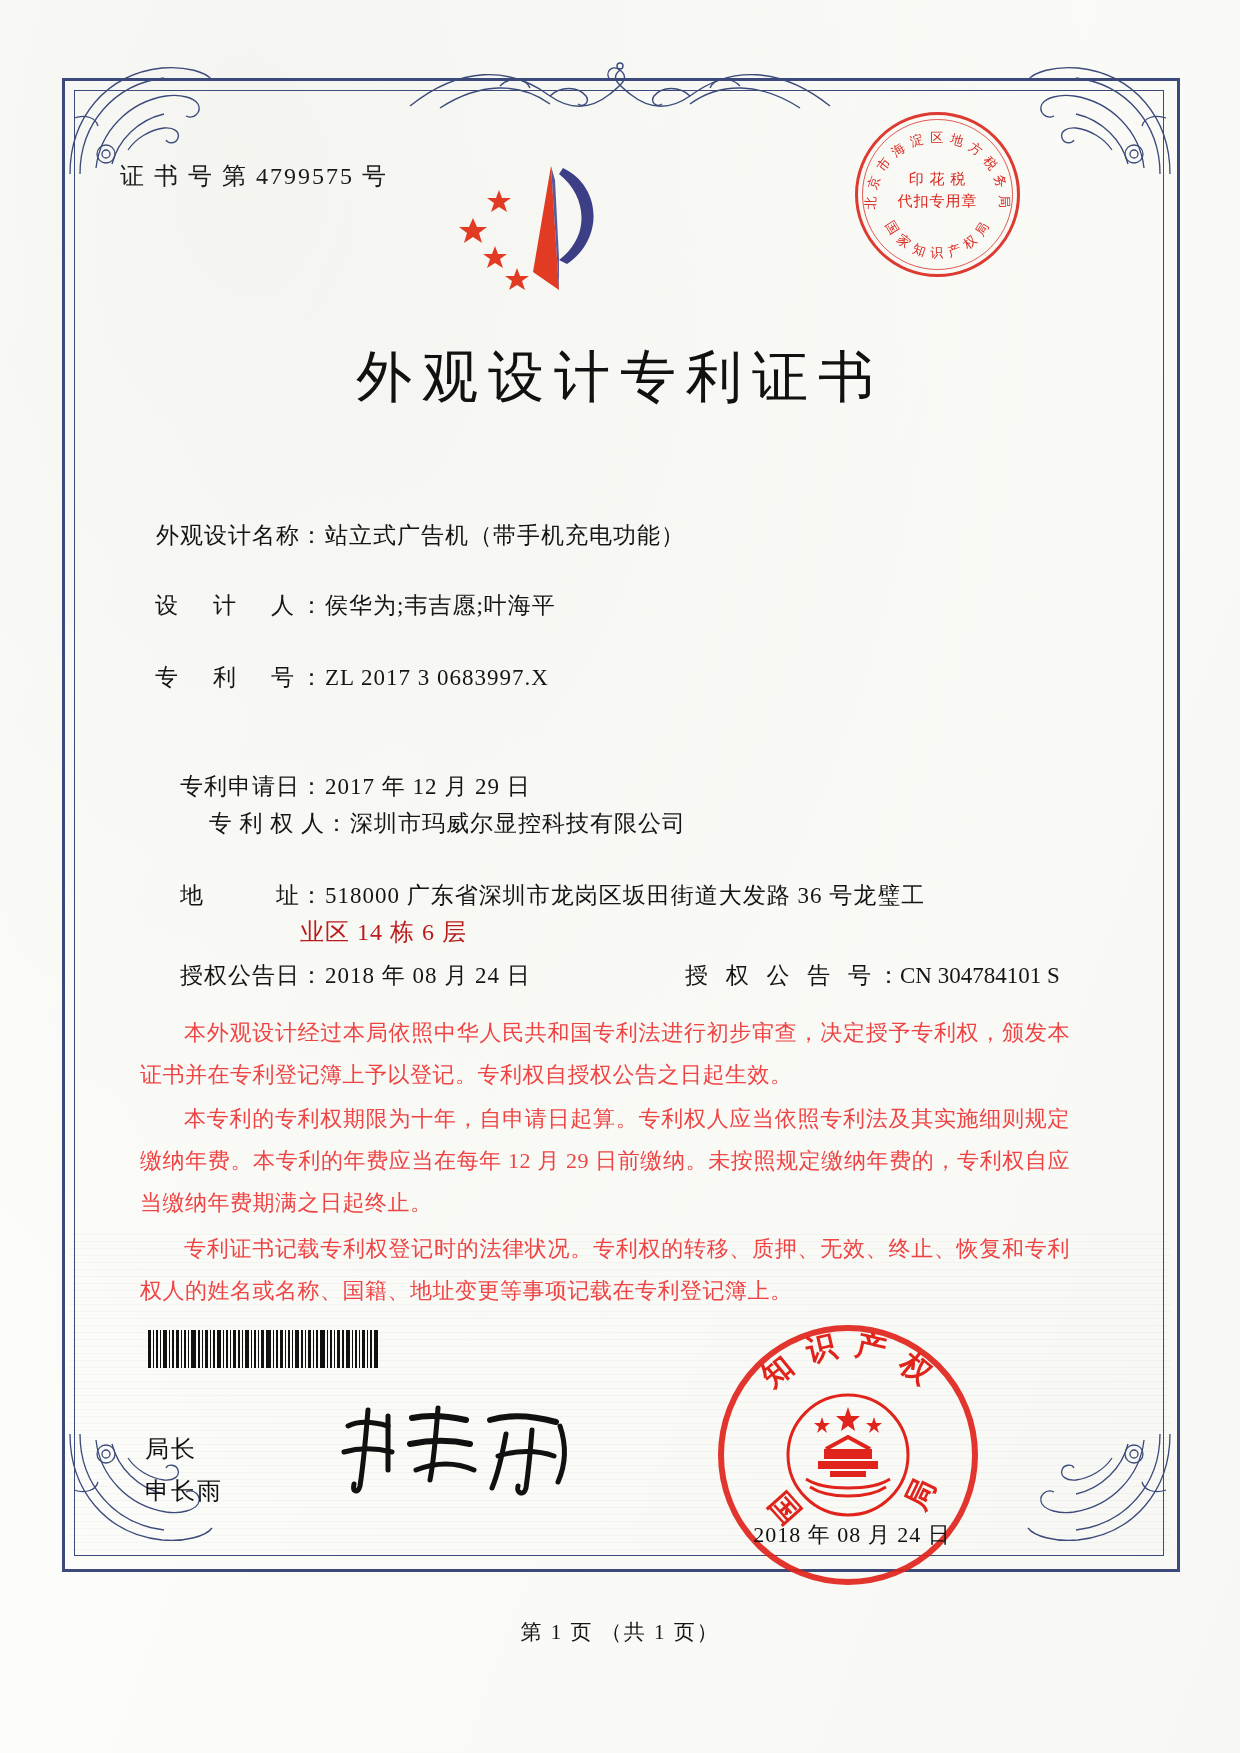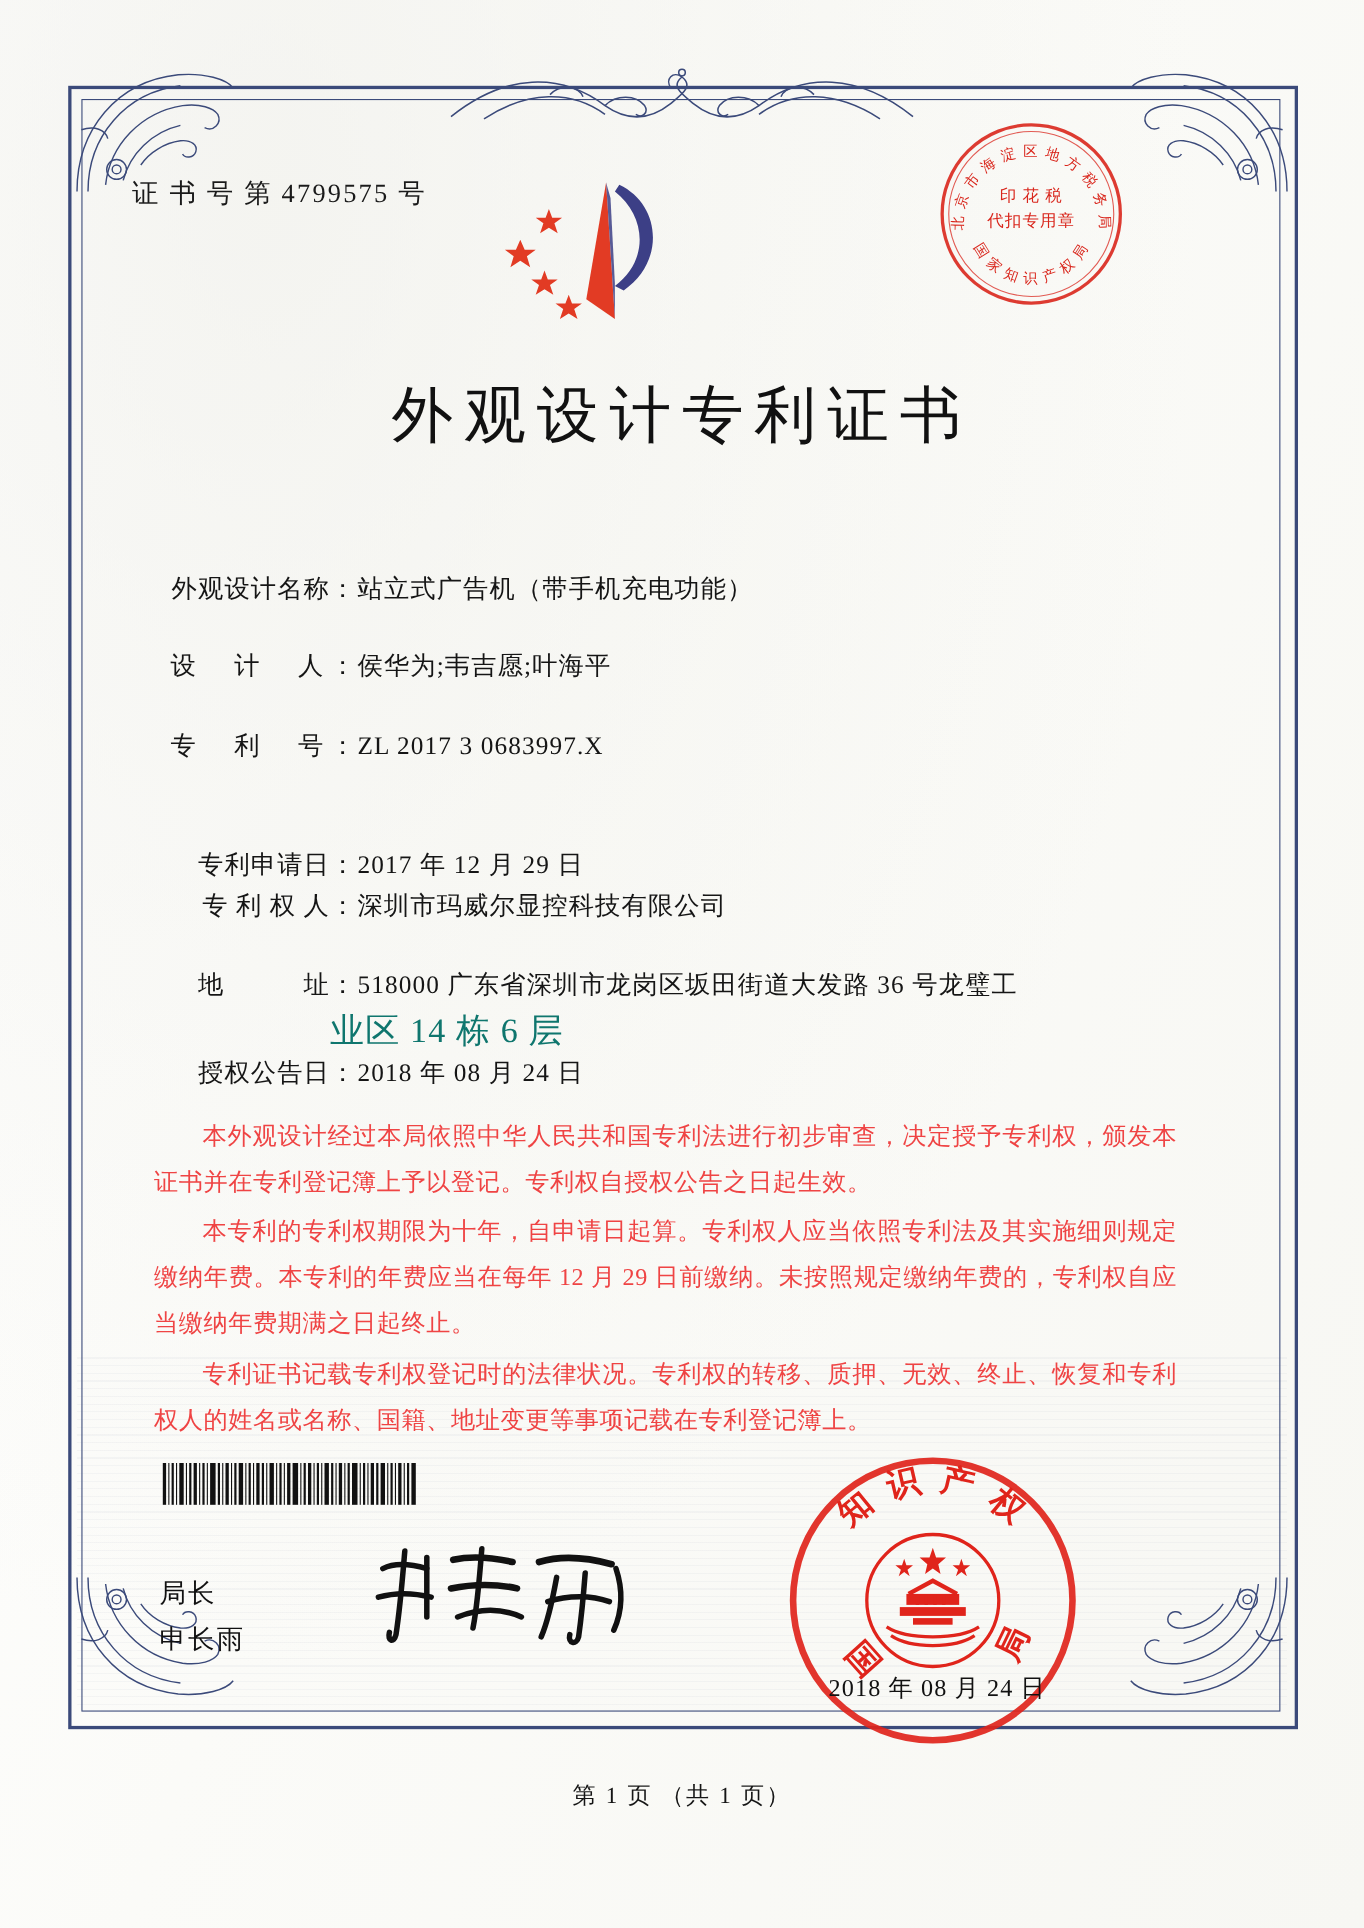--- a/index.html
+++ b/index.html
@@ -172,29 +172,29 @@
   .field .lbl.tight { letter-spacing: 1px; }
   .field .val {
     letter-spacing: 1px;
   }
   .field .colon { margin-right: 2px; }
 
   #row-name   { top: 520px; }
   #row-design { top: 590px; }
   #row-patno  { top: 662px; }
   #row-appdate{ top: 735px; margin-top: 36px; }
-  #row-owner  { top: 808px; }
+  #row-owner  { top: 808px; margin-left: 25px; }
   #row-addr   { top: 880px; }
   #addr-line2 {
     position: absolute;
     left: 300px;
     top: 916px;
-    font-size: 31px;
+    font-size: 24px;
     letter-spacing: 1px;
-    color: #0f766e;
+    color: #b91c1c;
     white-space: nowrap;
   }
   #row-pubdate{ top: 960px; }
   #row-pubno  {
     position: absolute;
     left: 685px;
     top: 960px;
     font-size: 23px;
     color: #151515;
     white-space: nowrap;
@@ -435,20 +435,23 @@
 
   <div class="field" id="row-addr">
     <span class="lbl tight">地　　　址</span><span class="colon">：</span><span class="val">518000 广东省深圳市龙岗区坂田街道大发路 36 号龙璧工</span>
   </div>
   <div id="addr-line2">业区 14 栋 6 层</div>
 
   <div class="field" id="row-pubdate">
     <span class="lbl tight">授权公告日</span><span class="colon">：</span><span class="val">2018 年 08 月 24 日</span>
   </div>
 
+  <div id="row-pubno">
+    <span class="lbl">授 权 公 告 号</span><span class="colon">：</span><span class="val">CN 304784101 S</span>
+  </div>
 
   <div class="para" id="para1">本外观设计经过本局依照中华人民共和国专利法进行初步审查，决定授予专利权，颁发本证书并在专利登记簿上予以登记。专利权自授权公告之日起生效。</div>
   <div class="para" id="para2">本专利的专利权期限为十年，自申请日起算。专利权人应当依照专利法及其实施细则规定缴纳年费。本专利的年费应当在每年 12 月 29 日前缴纳。未按照规定缴纳年费的，专利权自应当缴纳年费期满之日起终止。</div>
   <div class="para" id="para3">专利证书记载专利权登记时的法律状况。专利权的转移、质押、无效、终止、恢复和专利权人的姓名或名称、国籍、地址变更等事项记载在专利登记簿上。</div>
 
   <div id="barcode">
       <i style="width: 3px;"></i>
       <i style="width: 1px;"></i>
       <i style="width: 2px;"></i>
       <i style="width: 1px;"></i>

